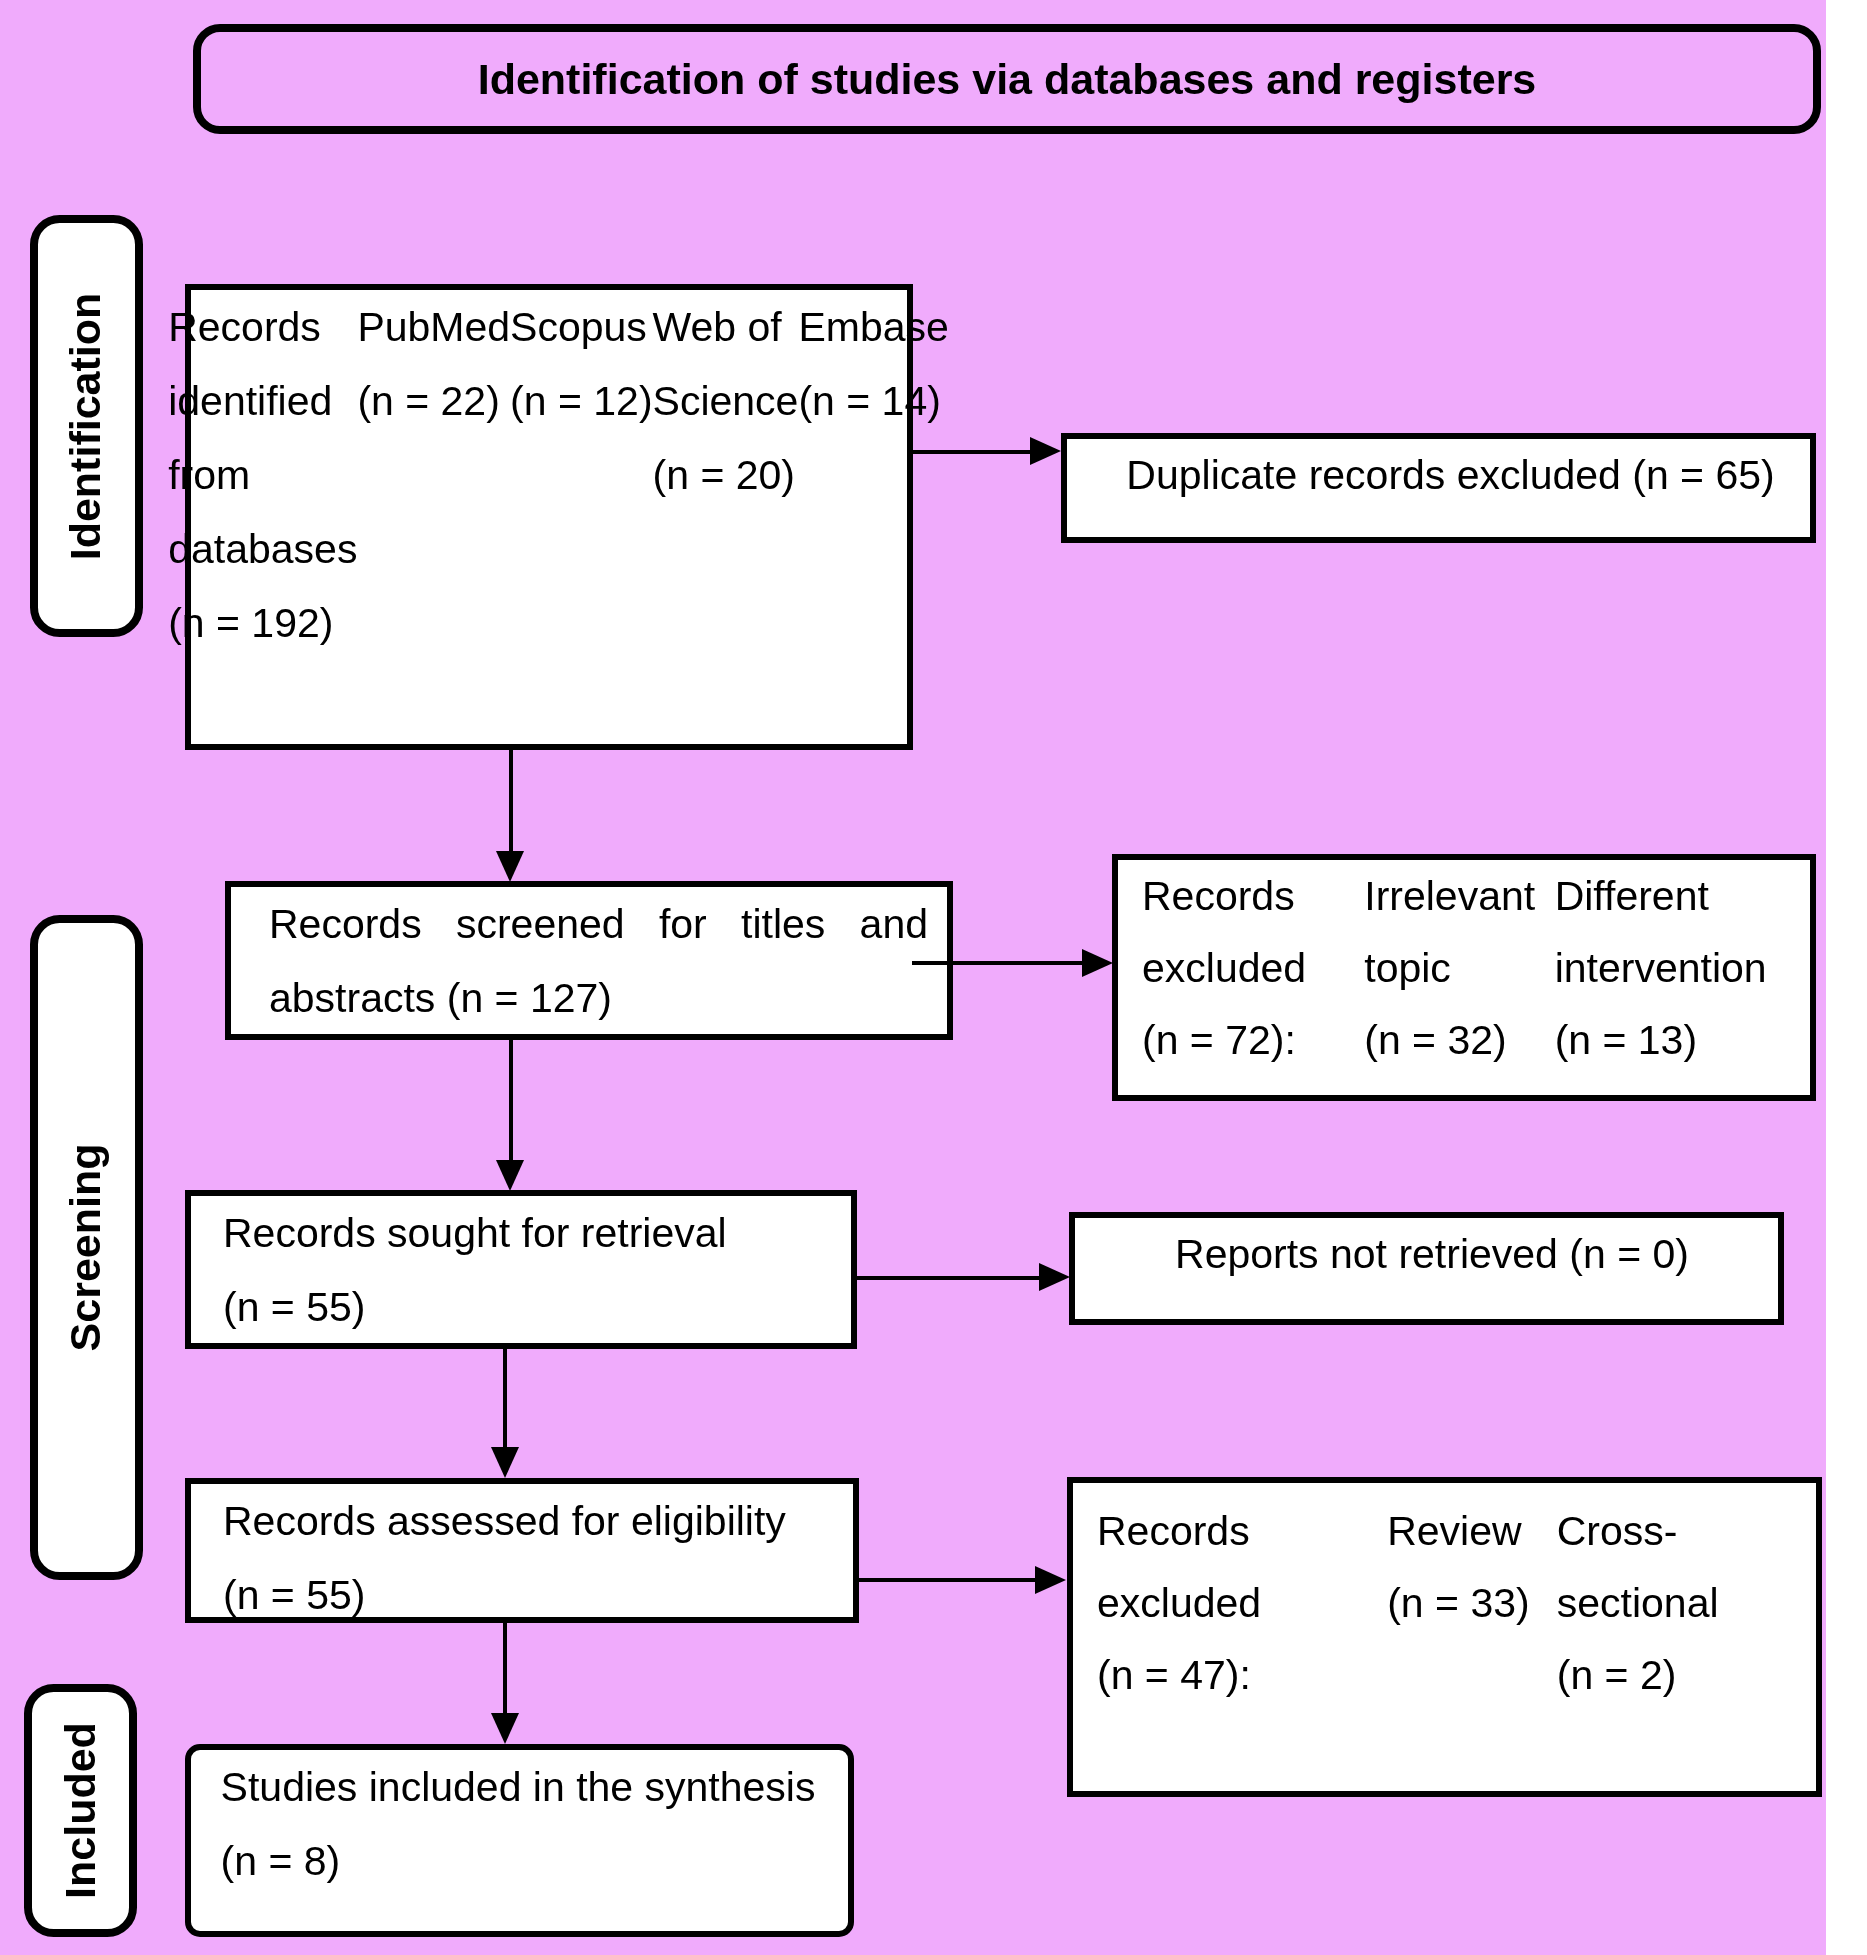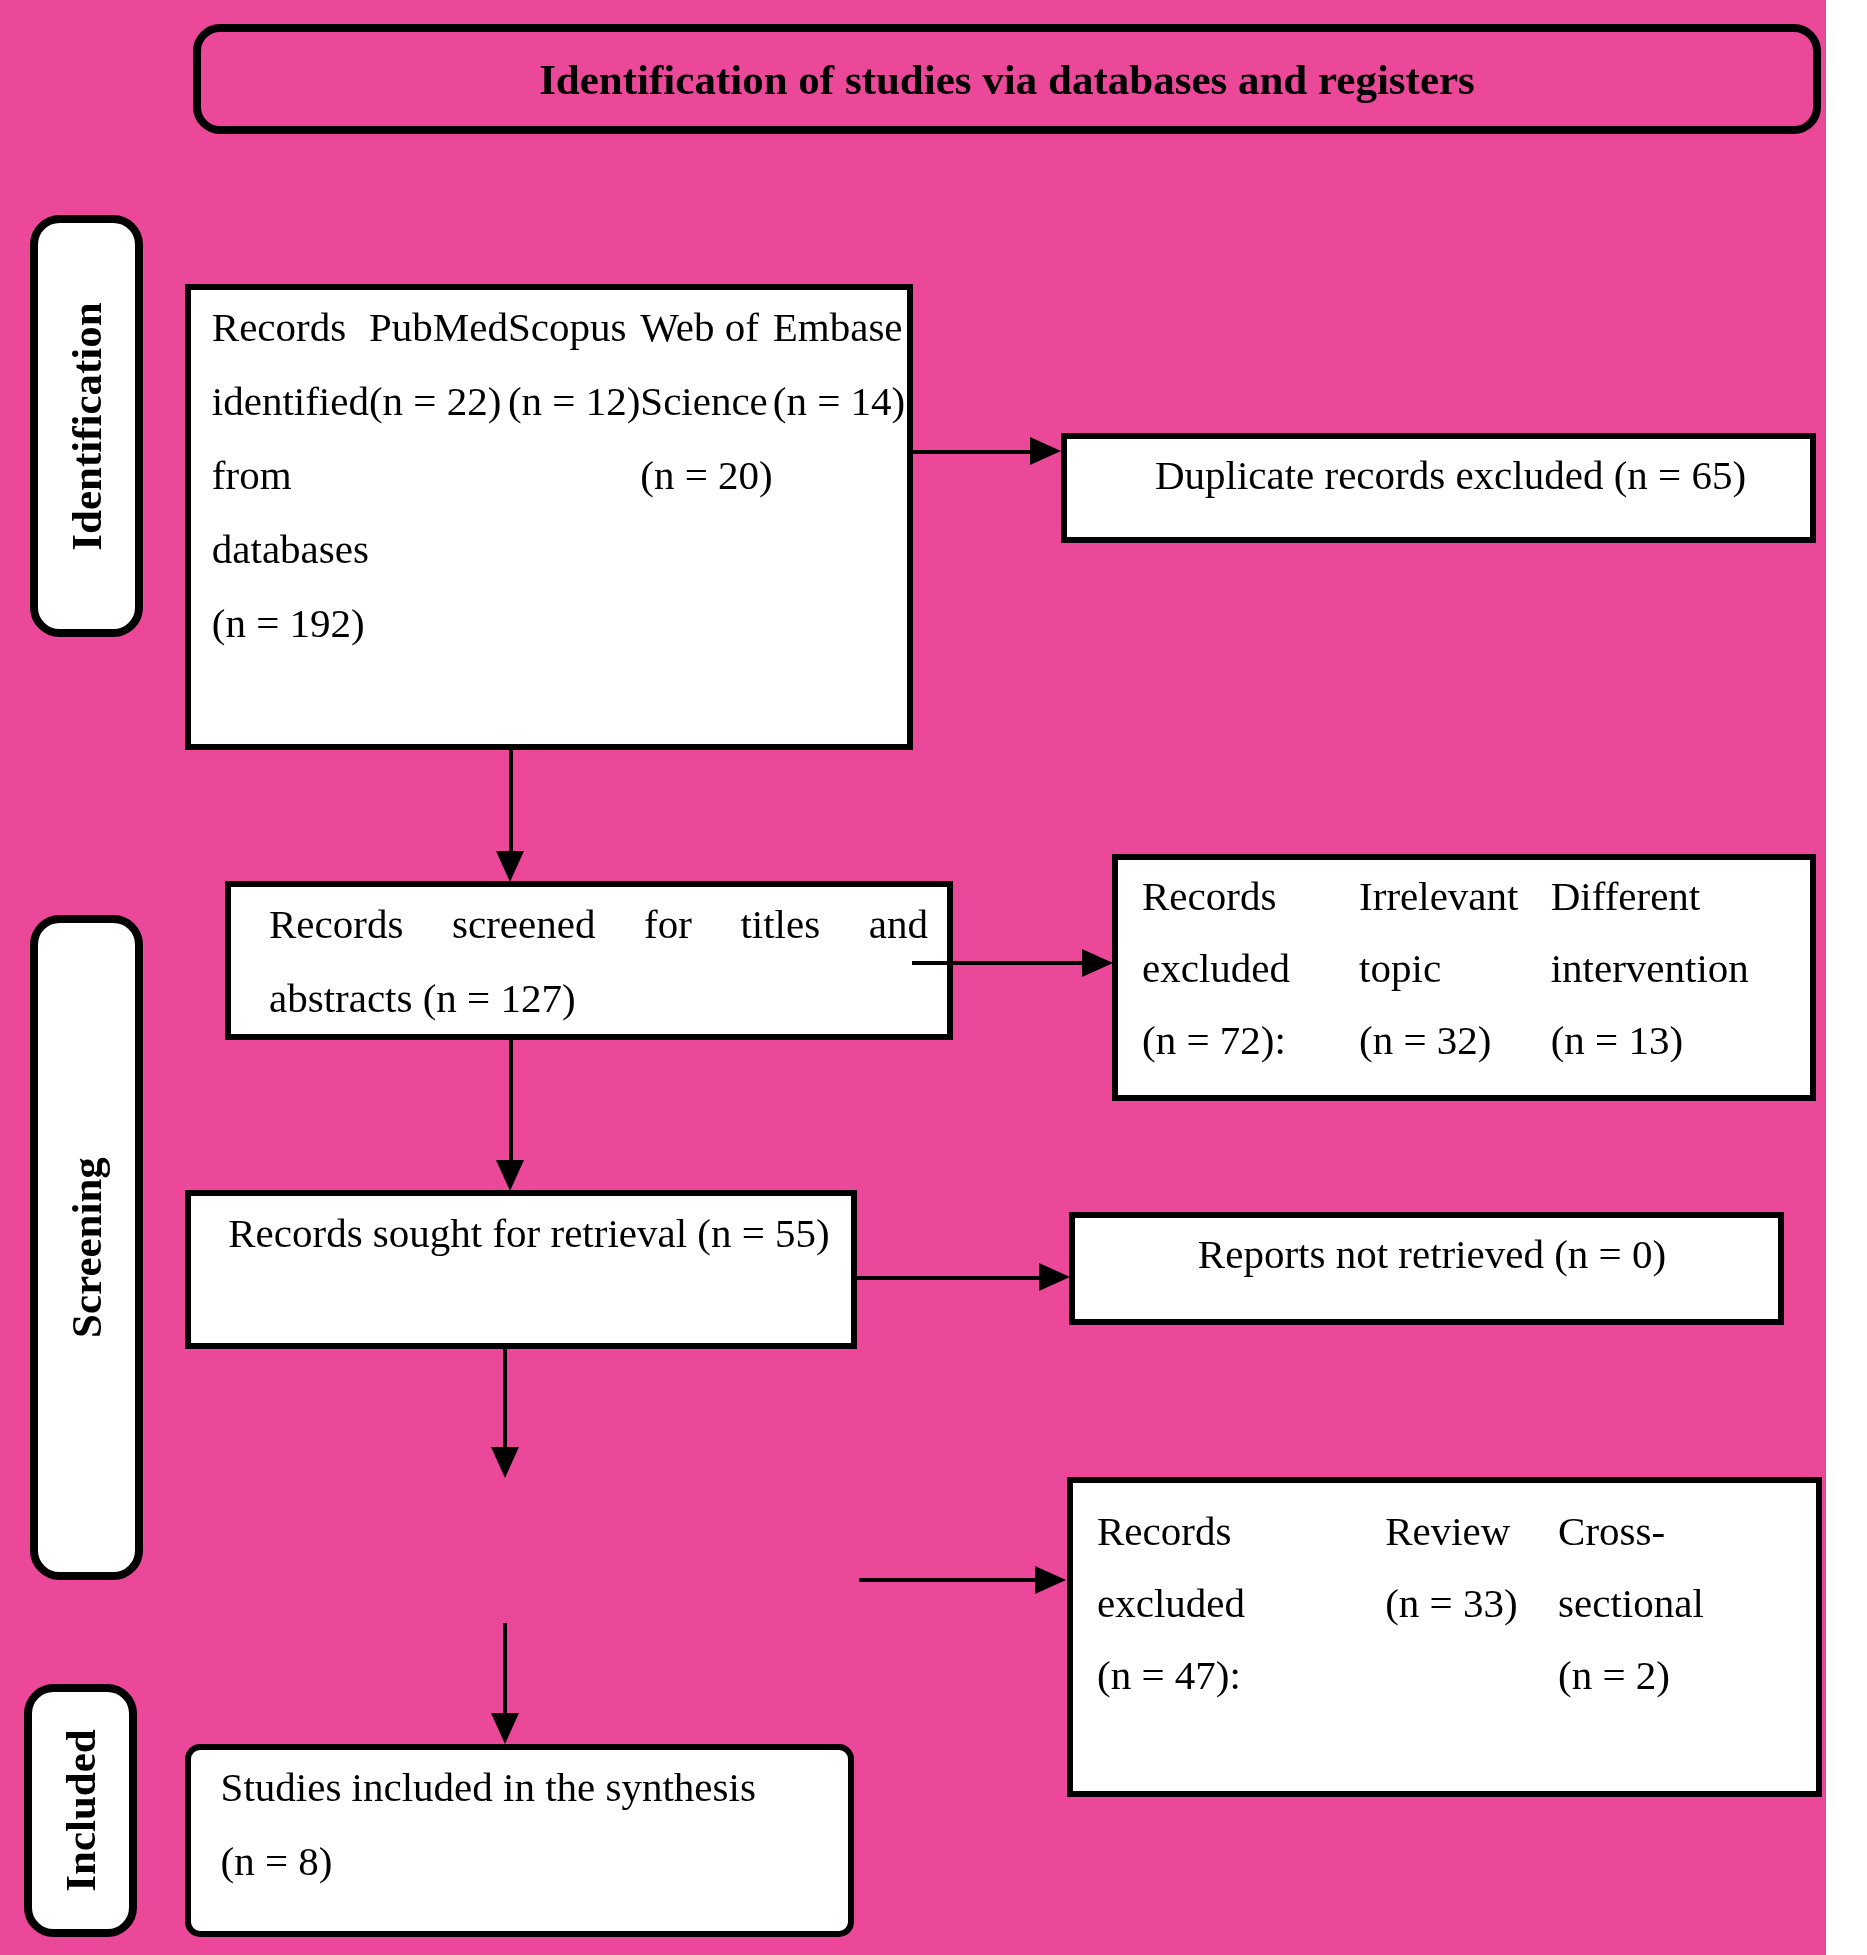--- a/index.html
+++ b/index.html
@@ -1,21 +1,21 @@
 <!DOCTYPE html>
 <html style="font-size:8.6px"><head>
 <meta charset="utf-8">
 <style>
   html, body { margin: 0; padding: 0; background: #ffffff; }
   .page {
     position: relative;
     width: 1826px;
     height: 1955px;
-    background: #ec4899;
-    font-family: Liberation Serif, serif;
+    background: #f0abfc;
+    font-family: Liberation Sans, sans-serif;
     color: #000000;
     overflow: hidden;
   }
   .box {
     position: absolute;
     background: #ffffff;
     border: 6.4px solid #000000;
     box-sizing: border-box;
     display: flex;
     flex-direction: row;
@@ -102,20 +102,23 @@
   </div>
 
   <div class="box" id="box-screened">
     <p class="just">Records screened for titles and abstracts (n&nbsp;=&nbsp;127)</p>
   </div>
 
   <div class="box" id="box-sought">
     <p>Records sought for retrieval (n&nbsp;=&nbsp;55)</p>
   </div>
 
+  <div class="box" id="box-assessed">
+    <p>Records assessed for eligibility (n&nbsp;=&nbsp;55)</p>
+  </div>
 
   <div class="box" id="box-included">
     <p>Studies included in the synthesis (n&nbsp;=&nbsp;8)</p>
   </div>
 
   <div class="box rightbox" id="box-duplicates">
     <p>Duplicate records excluded (n&nbsp;=&nbsp;65)</p>
   </div>
 
   <div class="box rightbox" id="box-excl-screen">

